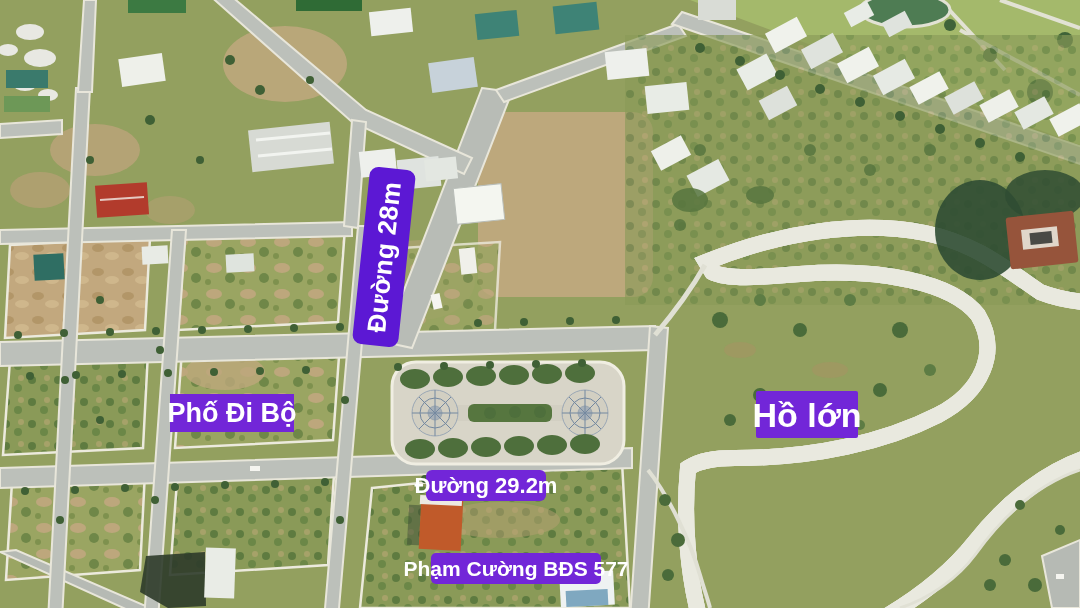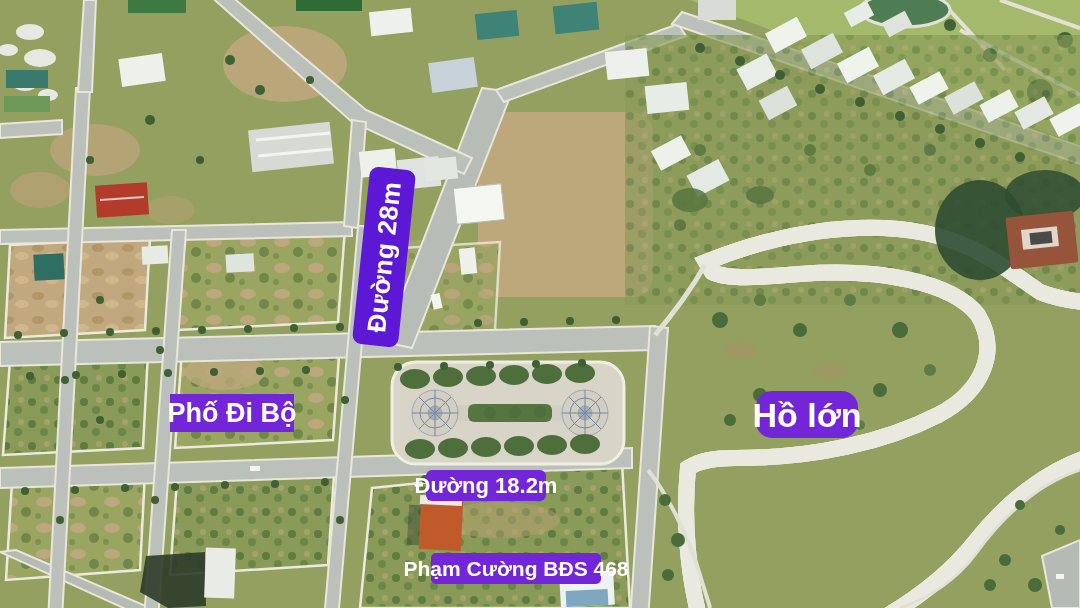--- a/index.html
+++ b/index.html
@@ -9,21 +9,21 @@
   .ovl{position:absolute;display:flex;align-items:center;justify-content:center;
        color:#fff;font-weight:700;text-align:center;line-height:1;
        white-space:nowrap;}
   .ovl.horiz{background:#7226d8;}
   #lbl-road28{left:295px;top:234px;width:178px;height:46px;
       background:#5c18d4;border-radius:9px;font-size:26px;
       transform:rotate(-84deg);letter-spacing:.5px;}
   #lbl-phodibo{left:170px;top:394px;width:124px;height:38px;
       border-radius:0;font-size:27px;}
   #lbl-holon{left:756px;top:391px;width:102px;height:47px;
-      border-radius:16px;font-size:34px;}
+      border-radius:2px;font-size:34px;}
   #lbl-road205{left:426px;top:470px;width:120px;height:31px;
       border-radius:6px;font-size:22px;}
   #lbl-agency{left:431px;top:553px;width:170px;height:31px;
       border-radius:5px;font-size:21px;}
 </style>
 </head>
 <body>
 
 <div id="stage">
 
@@ -350,16 +350,16 @@
   <g fill="#f5f5f0">
     <rect x="432" y="294" width="9" height="15" transform="rotate(-12 436 301)"></rect>
     <rect x="250" y="466" width="10" height="5"></rect>
     <rect x="1056" y="574" width="8" height="5"></rect>
   </g>
 </svg>
 
 <div class="ovl" id="lbl-road28">Đường 28m</div>
 <div class="ovl horiz" id="lbl-phodibo">Phố Đi Bộ</div>
 <div class="ovl horiz" id="lbl-holon">Hồ lớn</div>
-<div class="ovl horiz" id="lbl-road205">Đường 18.2m</div>
-<div class="ovl horiz" id="lbl-agency">Phạm Cường BĐS 468</div>
+<div class="ovl horiz" id="lbl-road205">Đường 29.2m</div>
+<div class="ovl horiz" id="lbl-agency">Phạm Cường BĐS 577</div>
 
 </div>
 
 </body></html>

